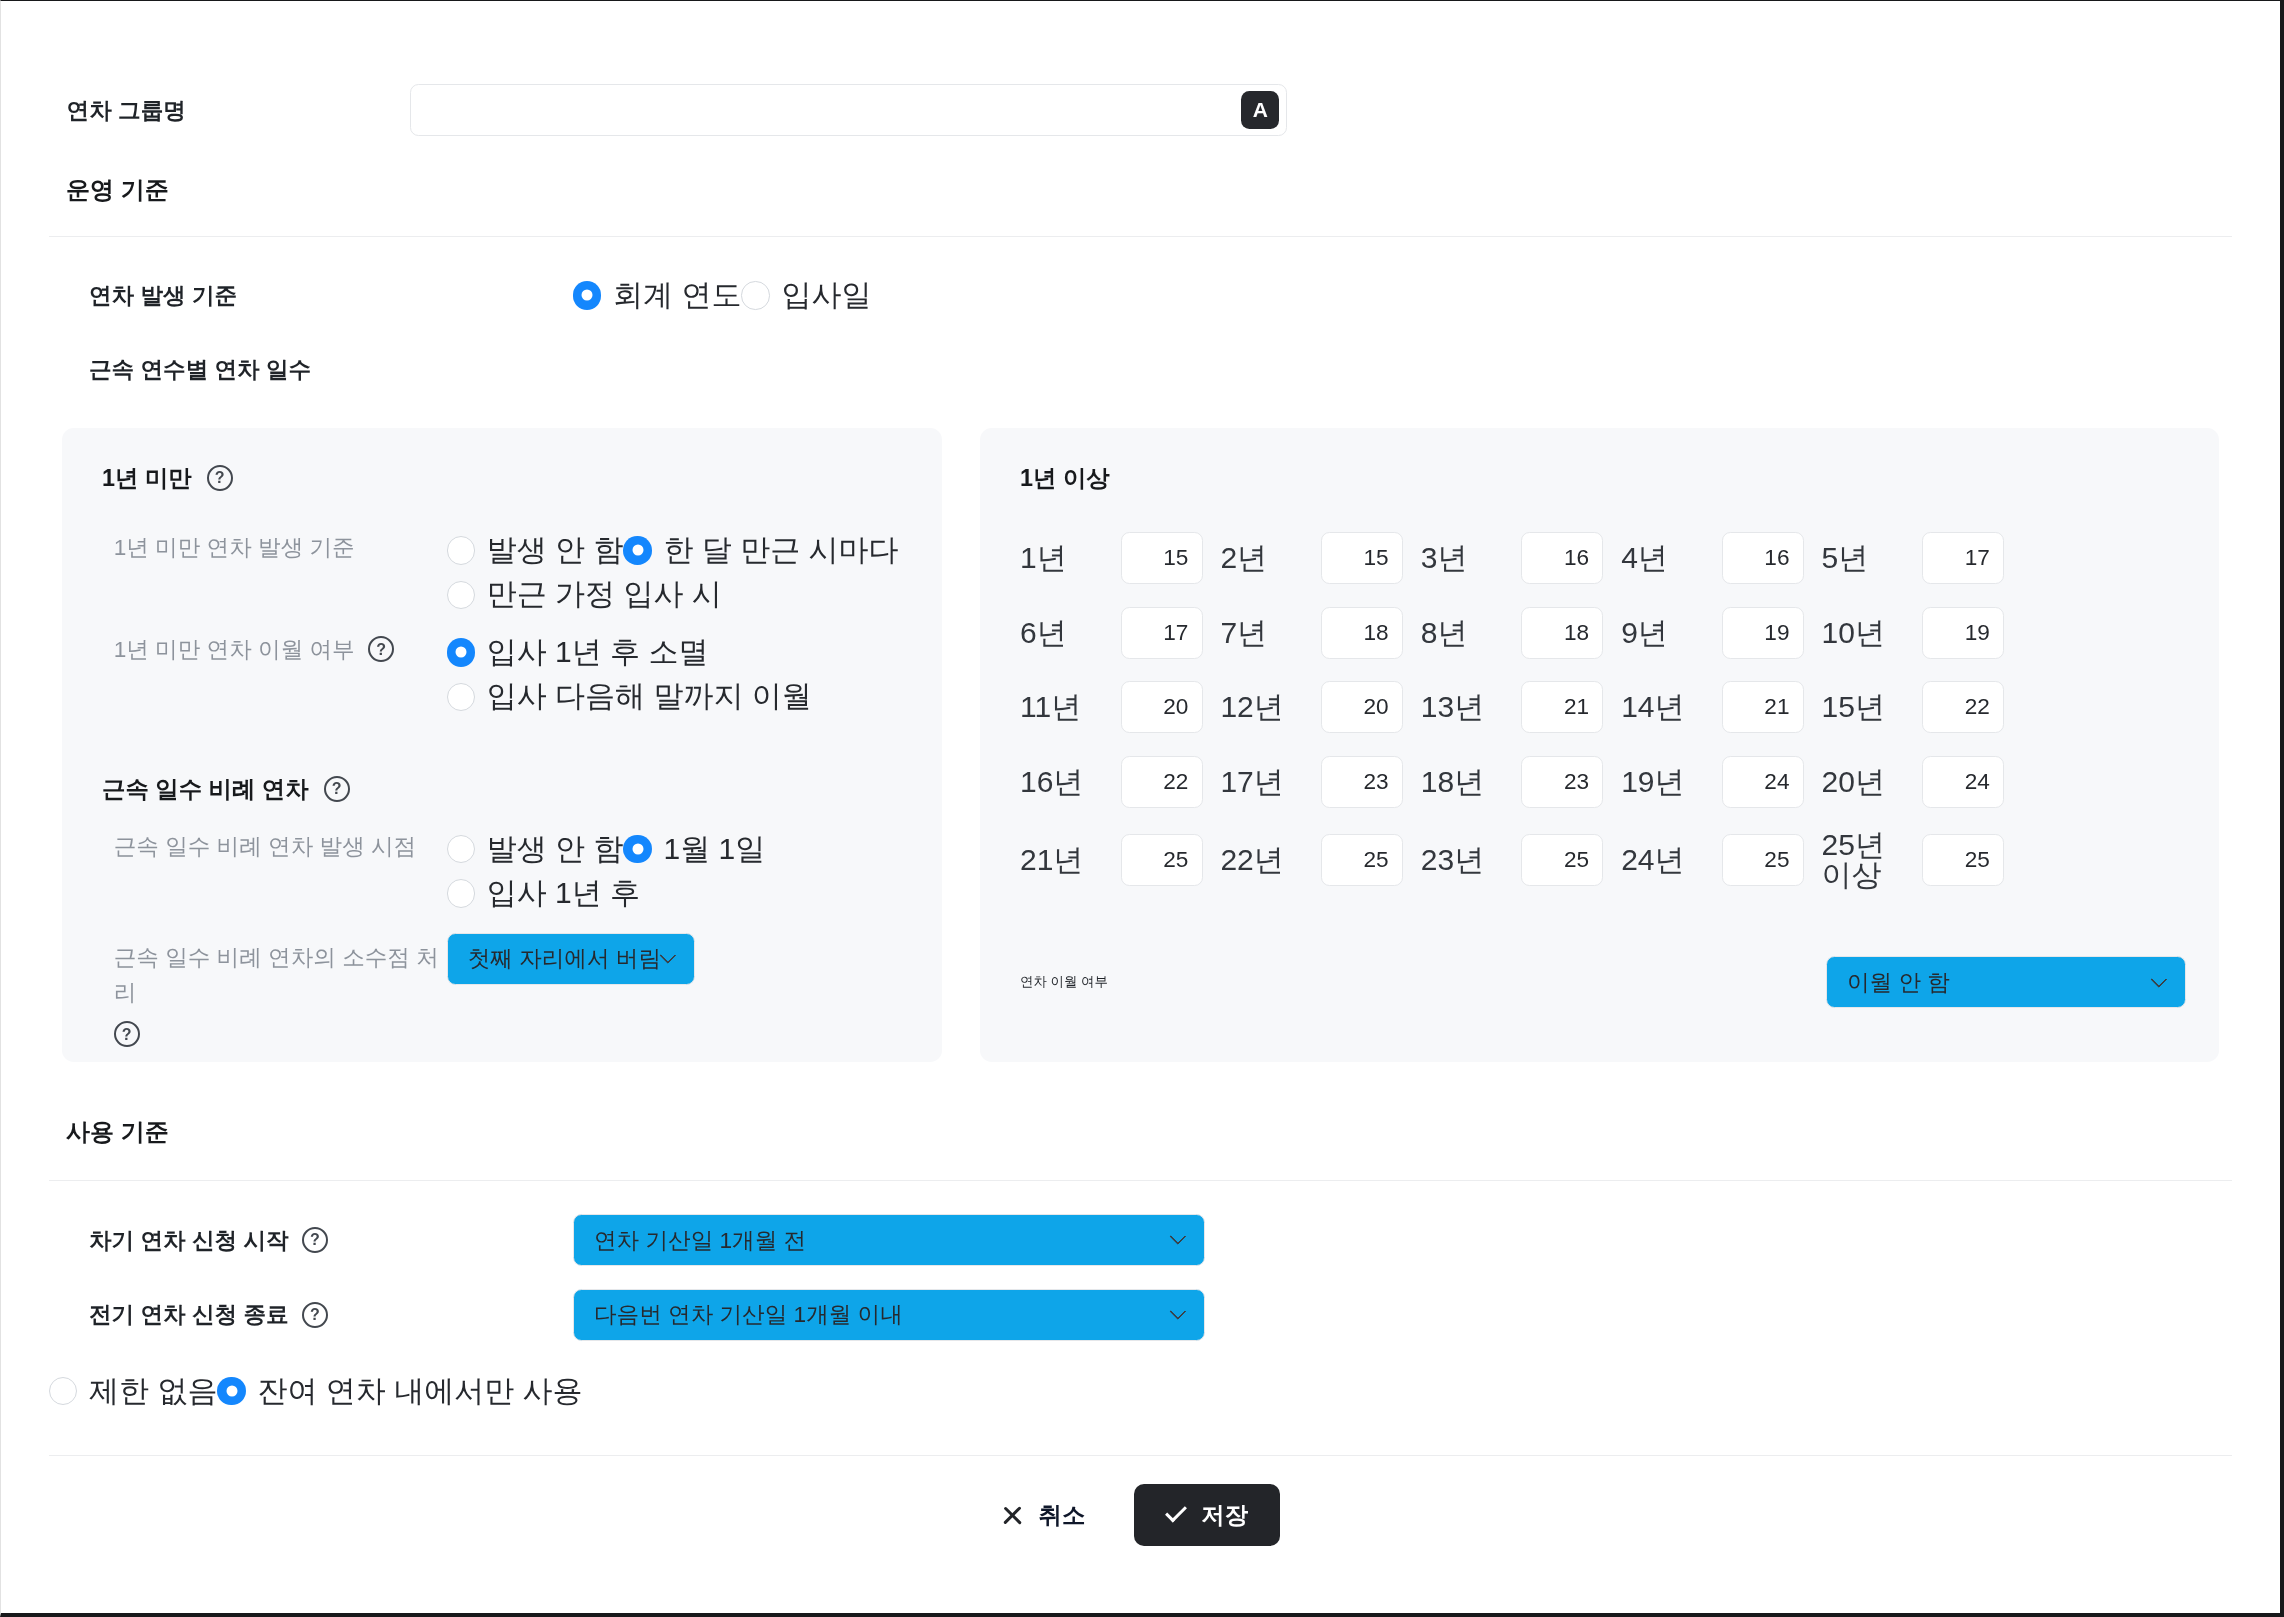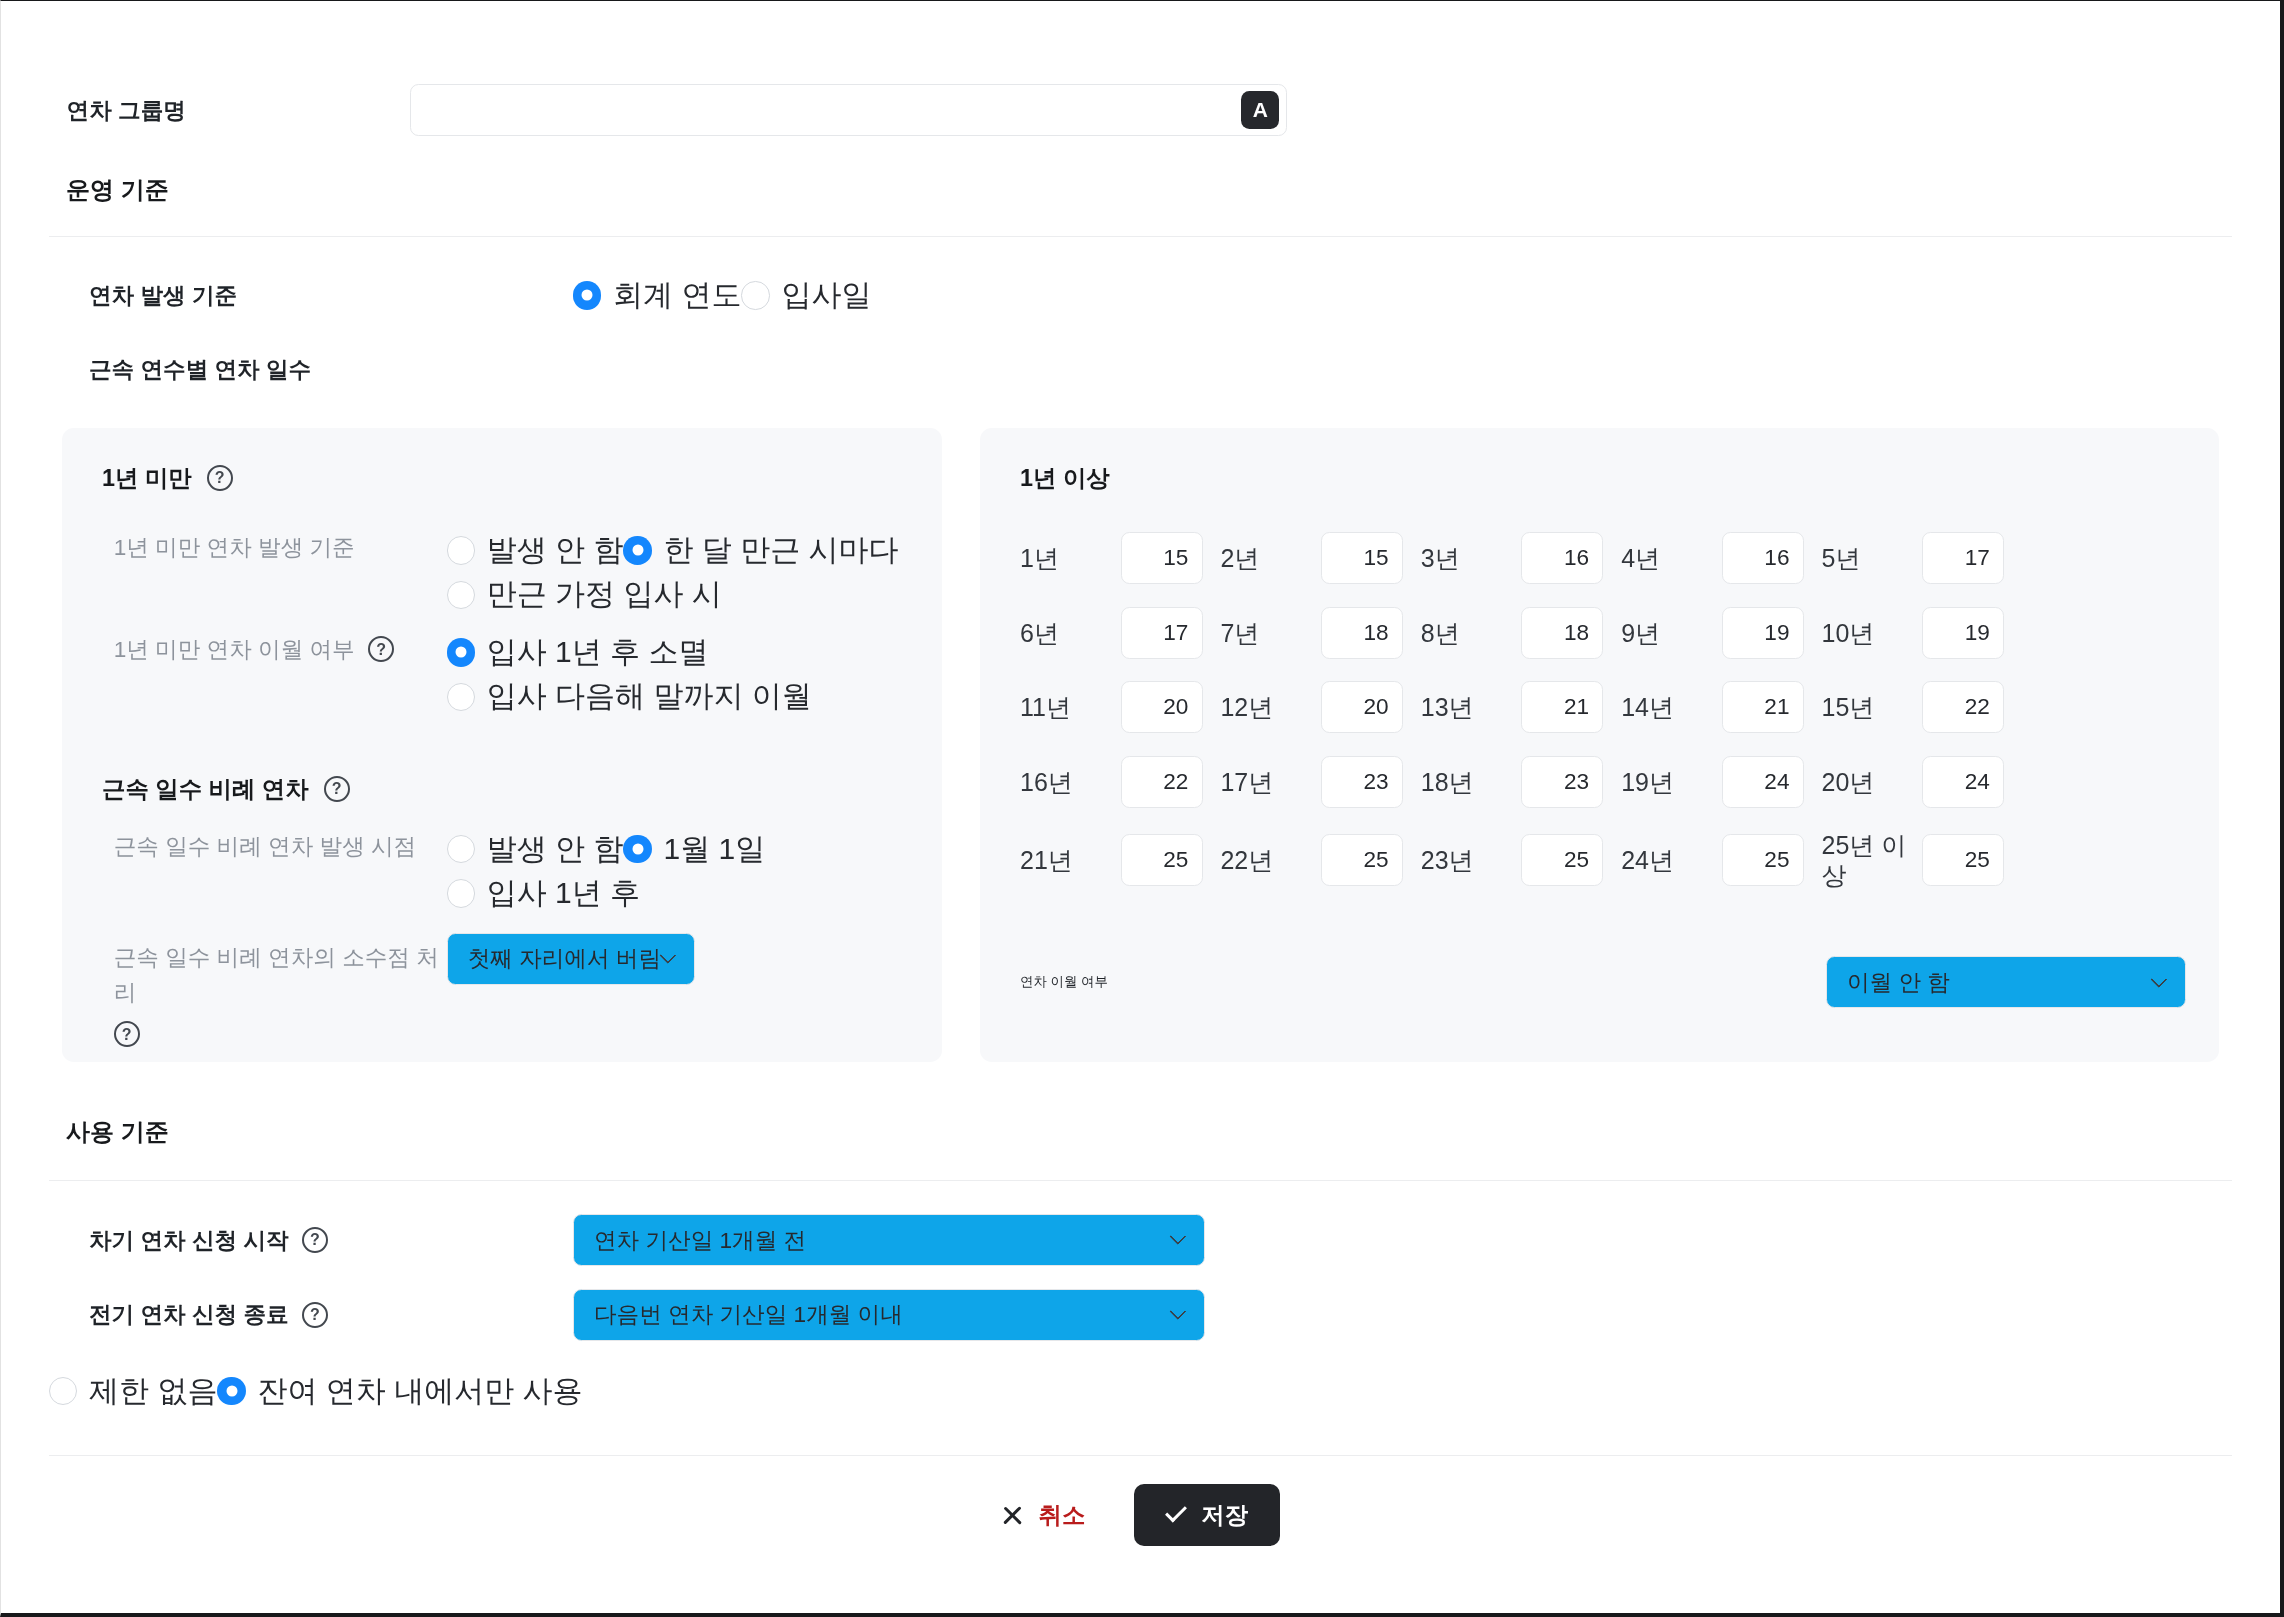--- a/index.html
+++ b/index.html
@@ -66,40 +66,40 @@
 
   .select { display:flex; align-items:center; justify-content:space-between; background:#0ea5e9;
     border:1.7px solid #e5e7ea; border-radius:8.4px; height:52px; padding:0 20px;
     font-size:22.6px; color:#26292e; cursor:pointer; }
   .chev { width:11.7px; height:11.7px; border-right:2.5px solid #3a3f46; border-bottom:2.5px solid #3a3f46;
     transform:rotate(45deg) translate(-2.5px,-2.5px); border-radius:0.8px; flex:none; }
 
   
   .tenure-grid { display:grid; grid-template-columns:repeat(5, 192px); column-gap:8.4px; row-gap:22.6px; margin-top:38px; }
   .gcell { display:flex; align-items:center; gap:11.7px; }
-  .glabel { width:89px; flex:none; font-size:25px; color:#33373d; line-height:30px; }
+  .glabel { width:89px; flex:none; font-size:30px; color:#33373d; line-height:30px; }
   .ginput { width:82px; height:52px; border:1.7px solid #e5e7ea; border-radius:8.4px; background:#fff;
     text-align:right; padding:0 13.4px 0 6.7px; font-size:22.6px; color:#26292e;
     font-family:"Liberation Sans", sans-serif; outline:none; flex:none; }
 
   .carryover-row { display:flex; align-items:center; margin-top:66px;justify-content:space-between; }
   .carryover-row .lbl { width:300px; flex:none; }
   .carryover-row .select { width:360px; }
 
   
   .usage-row { margin-top:22.6px; min-height:52px; }
   .usage-row.first { margin-top:33px; }
   .usage-row .lbl { width:524px; padding-left:40px; flex:none; }
   .usage-row .select { width:632px; }
   .limit-row { margin-top:30px; min-height:37px; }
 
   
   .footer { display:flex; align-items:center; justify-content:center; gap:49px; margin-top:28.4px; }
   .cancel-btn { display:flex; align-items:center; gap:15px; background:transparent; border:0;
-    font-size:23.4px; font-weight:700; color:#b91c1c; cursor:pointer; font-family:Liberation Sans, sans-serif; }
+    font-size:23.4px; font-weight:700; color:#0f172a; cursor:pointer; font-family:Liberation Sans, sans-serif; }
   .xicon { position:relative; width:22.6px; height:22.6px; flex:none; }
   .xicon::before, .xicon::after { content:""; position:absolute; left:10px; top:0;
     width:3.3px; height:22.6px; background:#232529; border-radius:1.7px; }
   .xicon::before { transform:rotate(45deg); }
   .xicon::after { transform:rotate(-45deg); }
   .save-btn { display:flex; align-items:center; gap:15px; background:#232529; color:#fff; border:0;
     font-size:23.4px; font-weight:700; border-radius:10px; padding:0 32px; height:62px; cursor:pointer;
     font-family:"Liberation Sans", sans-serif; }
   .checkicon { width:20px; height:11px; border-left:3.3px solid #fff; border-bottom:3.3px solid #fff;
     transform:rotate(-45deg); margin-top:-6.7px; flex:none; }

